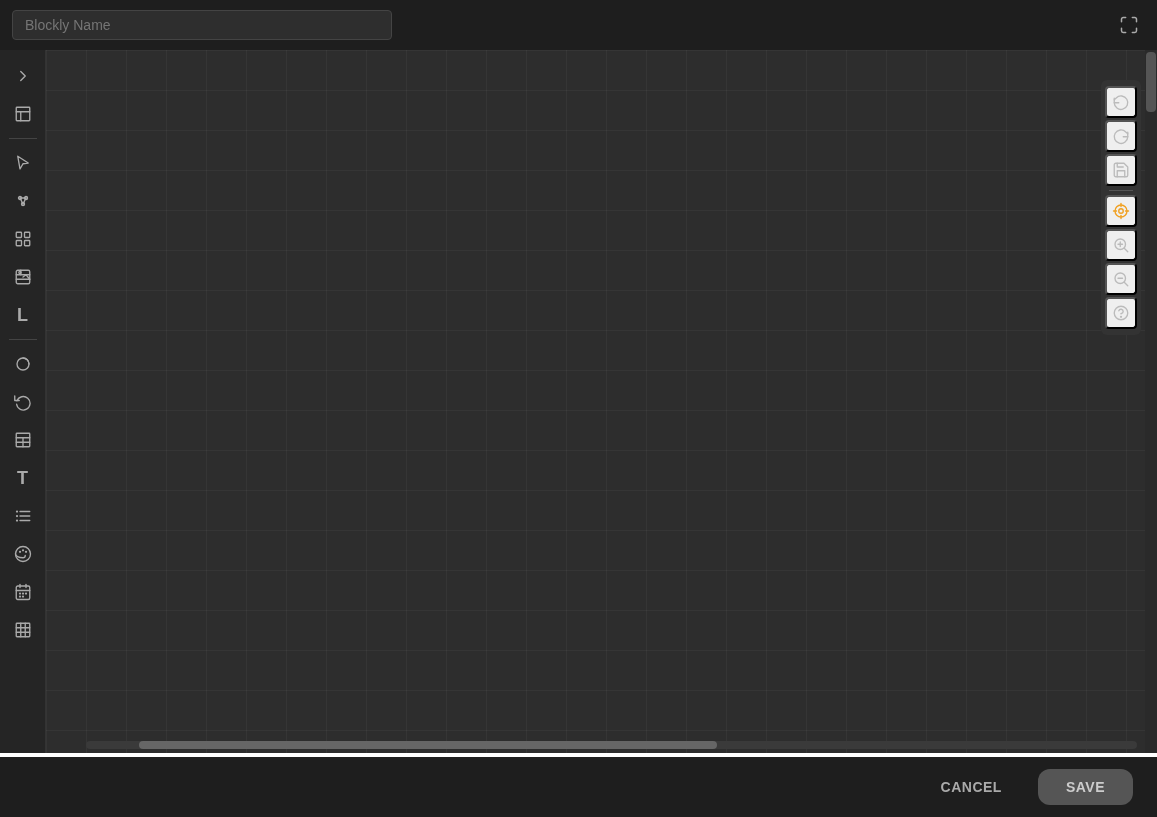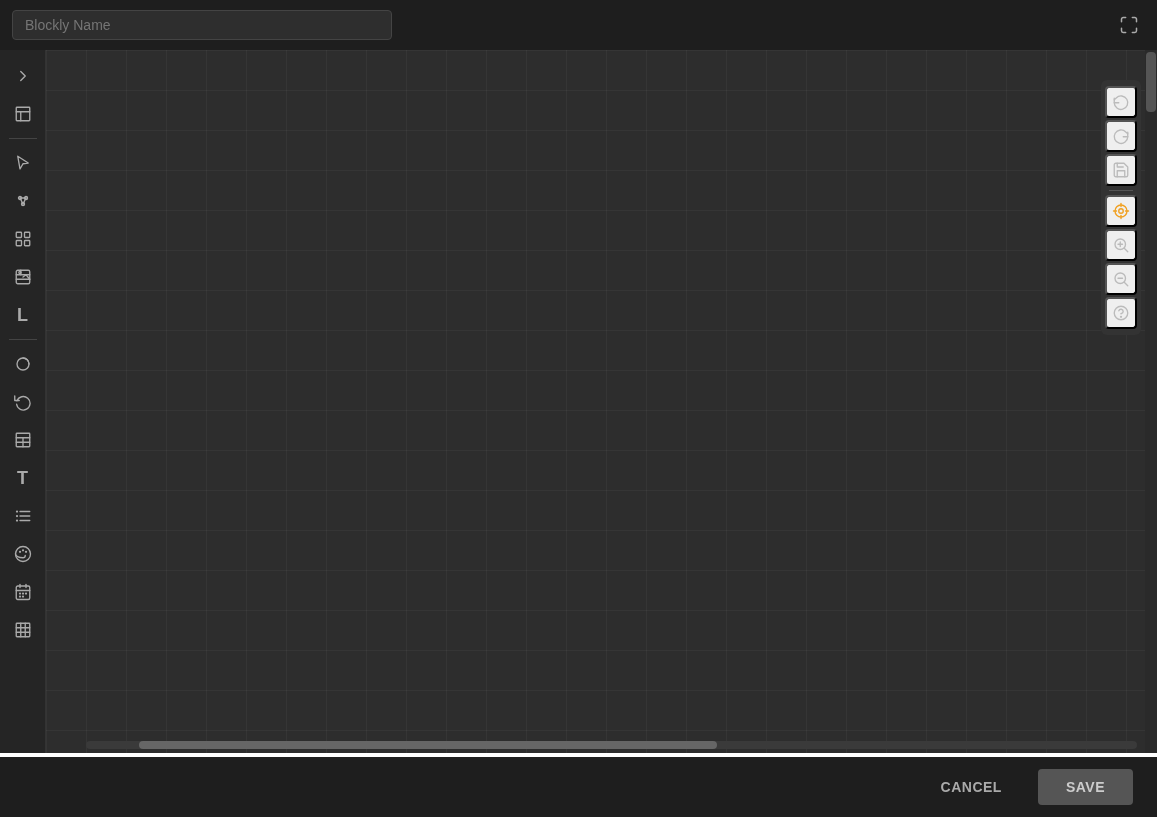--- a/index.html
+++ b/index.html
@@ -218,21 +218,21 @@
 
     .btn-save {
       background: #555;
       border: none;
       color: #ccc;
       font-size: 14px;
       font-weight: 600;
       letter-spacing: 0.5px;
       cursor: pointer;
       padding: 10px 28px;
-      border-radius: 4px;
+      border-radius: 12px;
     }
 
     
     svg {
       width: 18px;
       height: 18px;
       fill: none;
       stroke: currentColor;
       stroke-width: 1.8;
       stroke-linecap: round;

